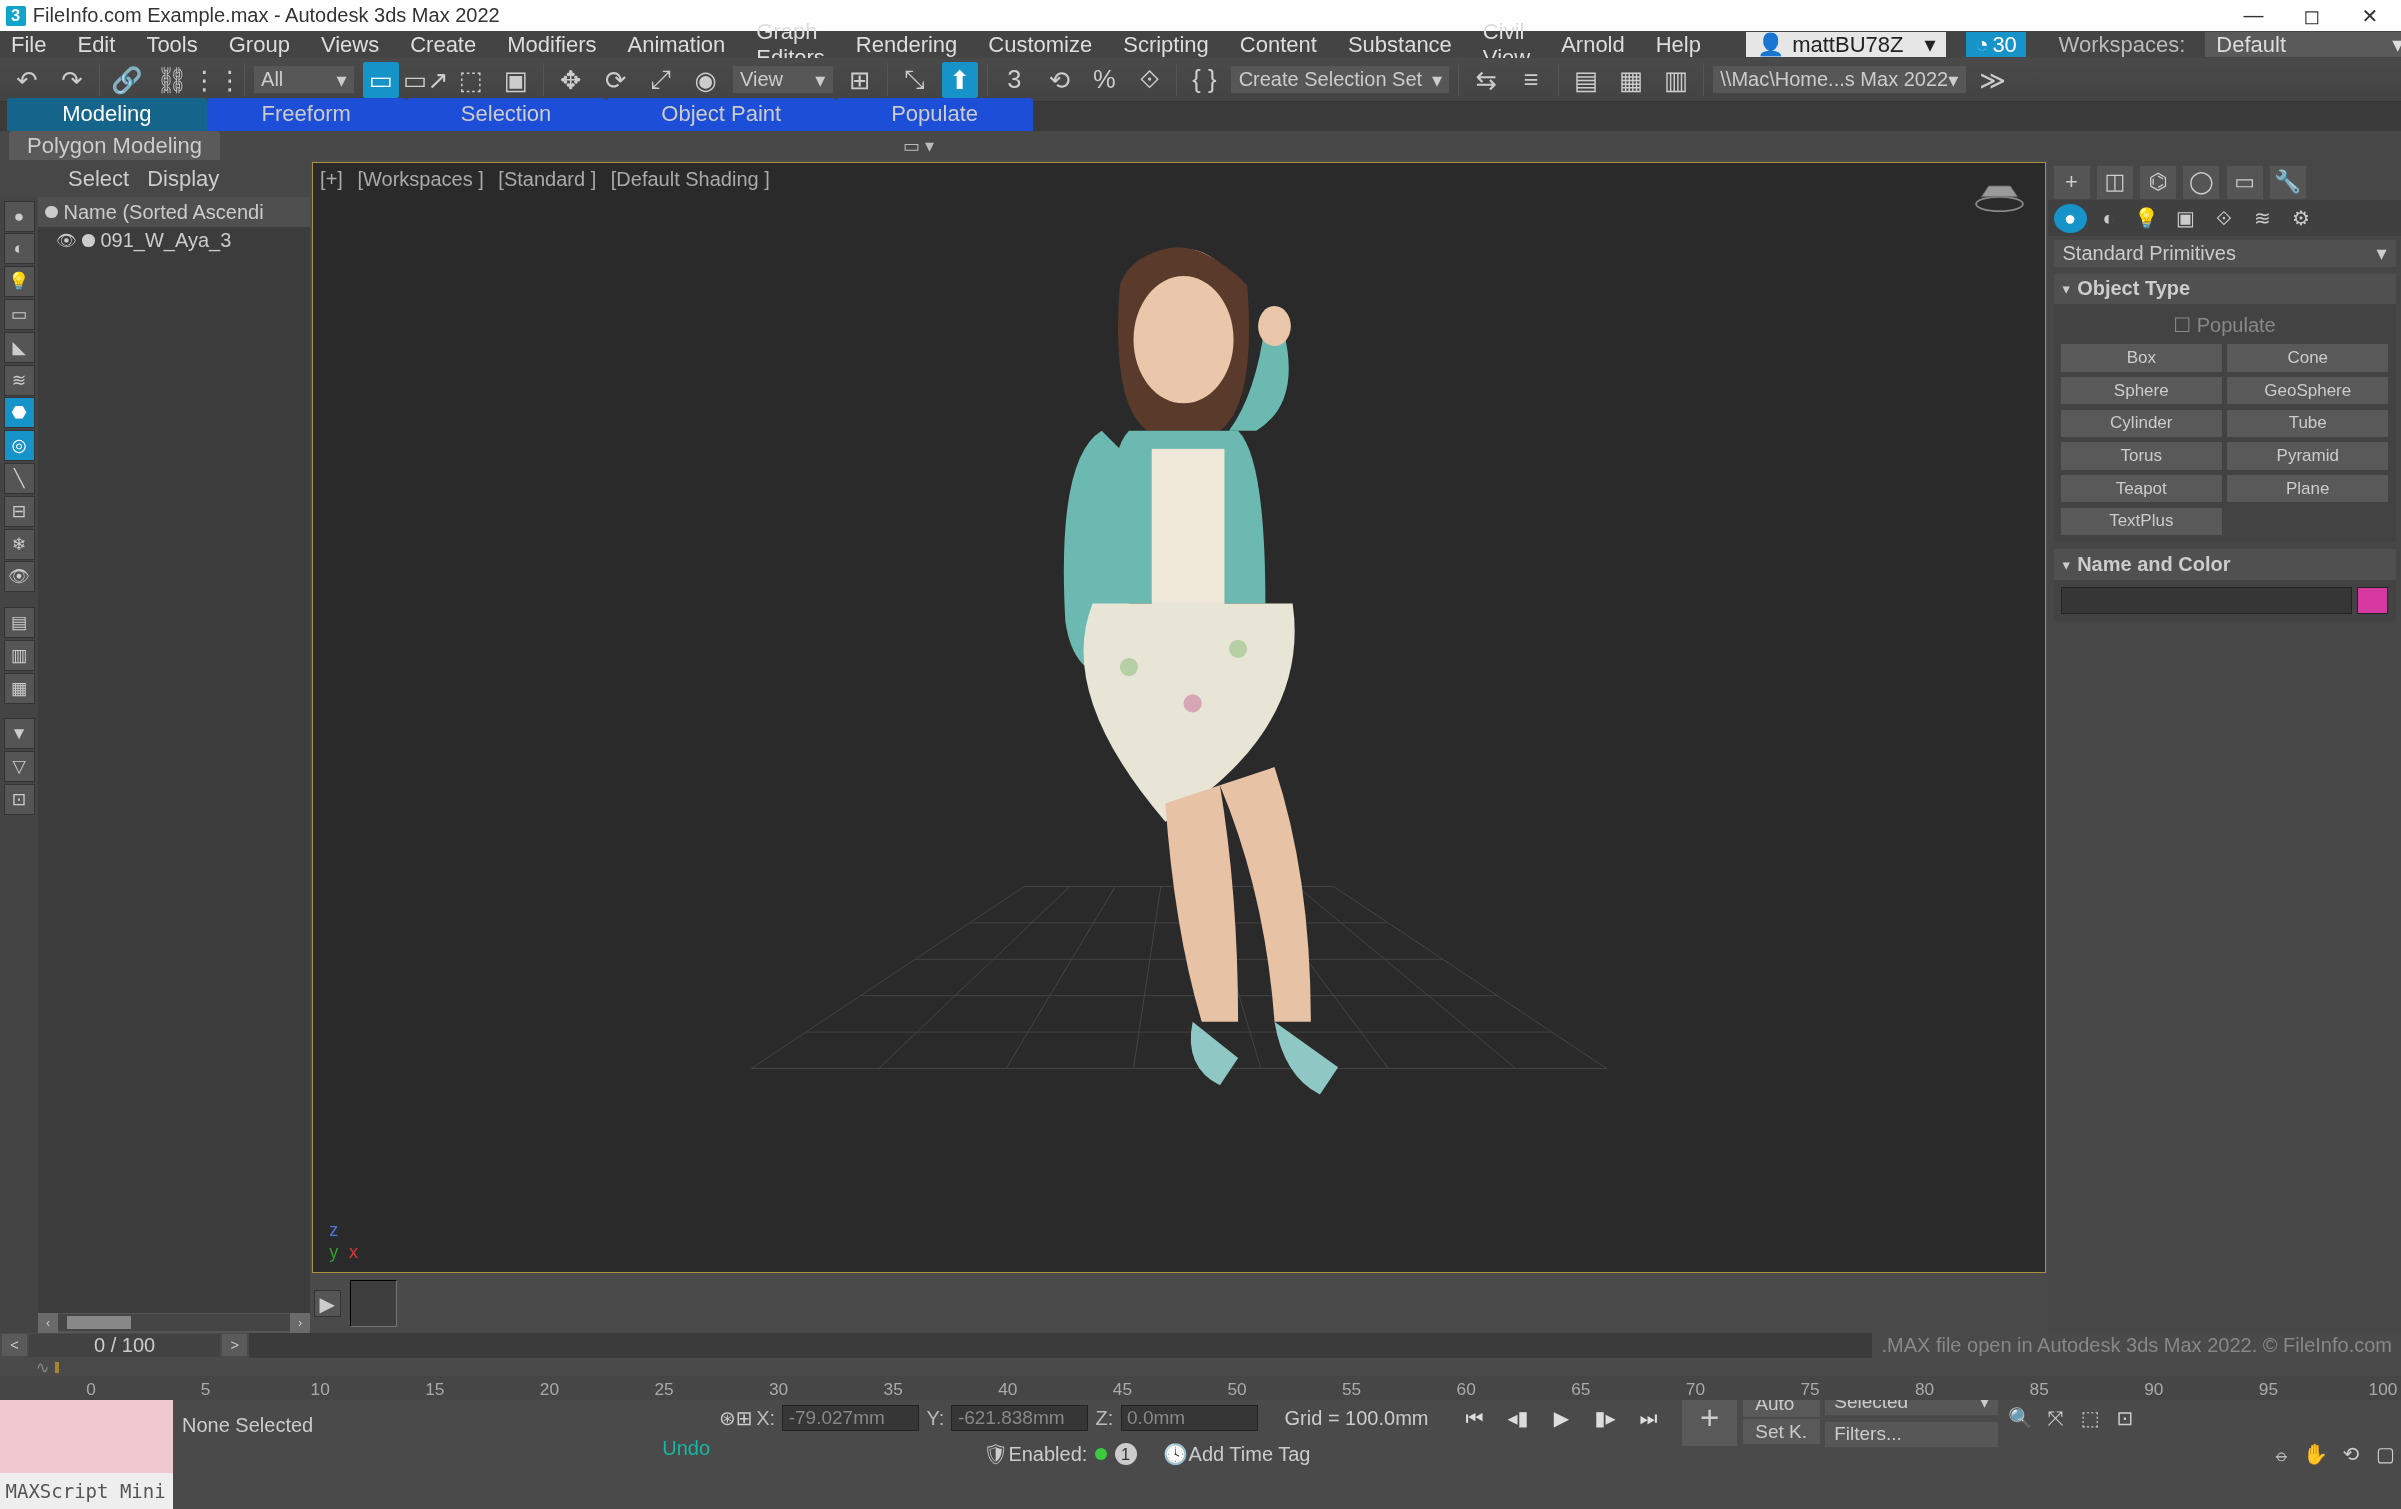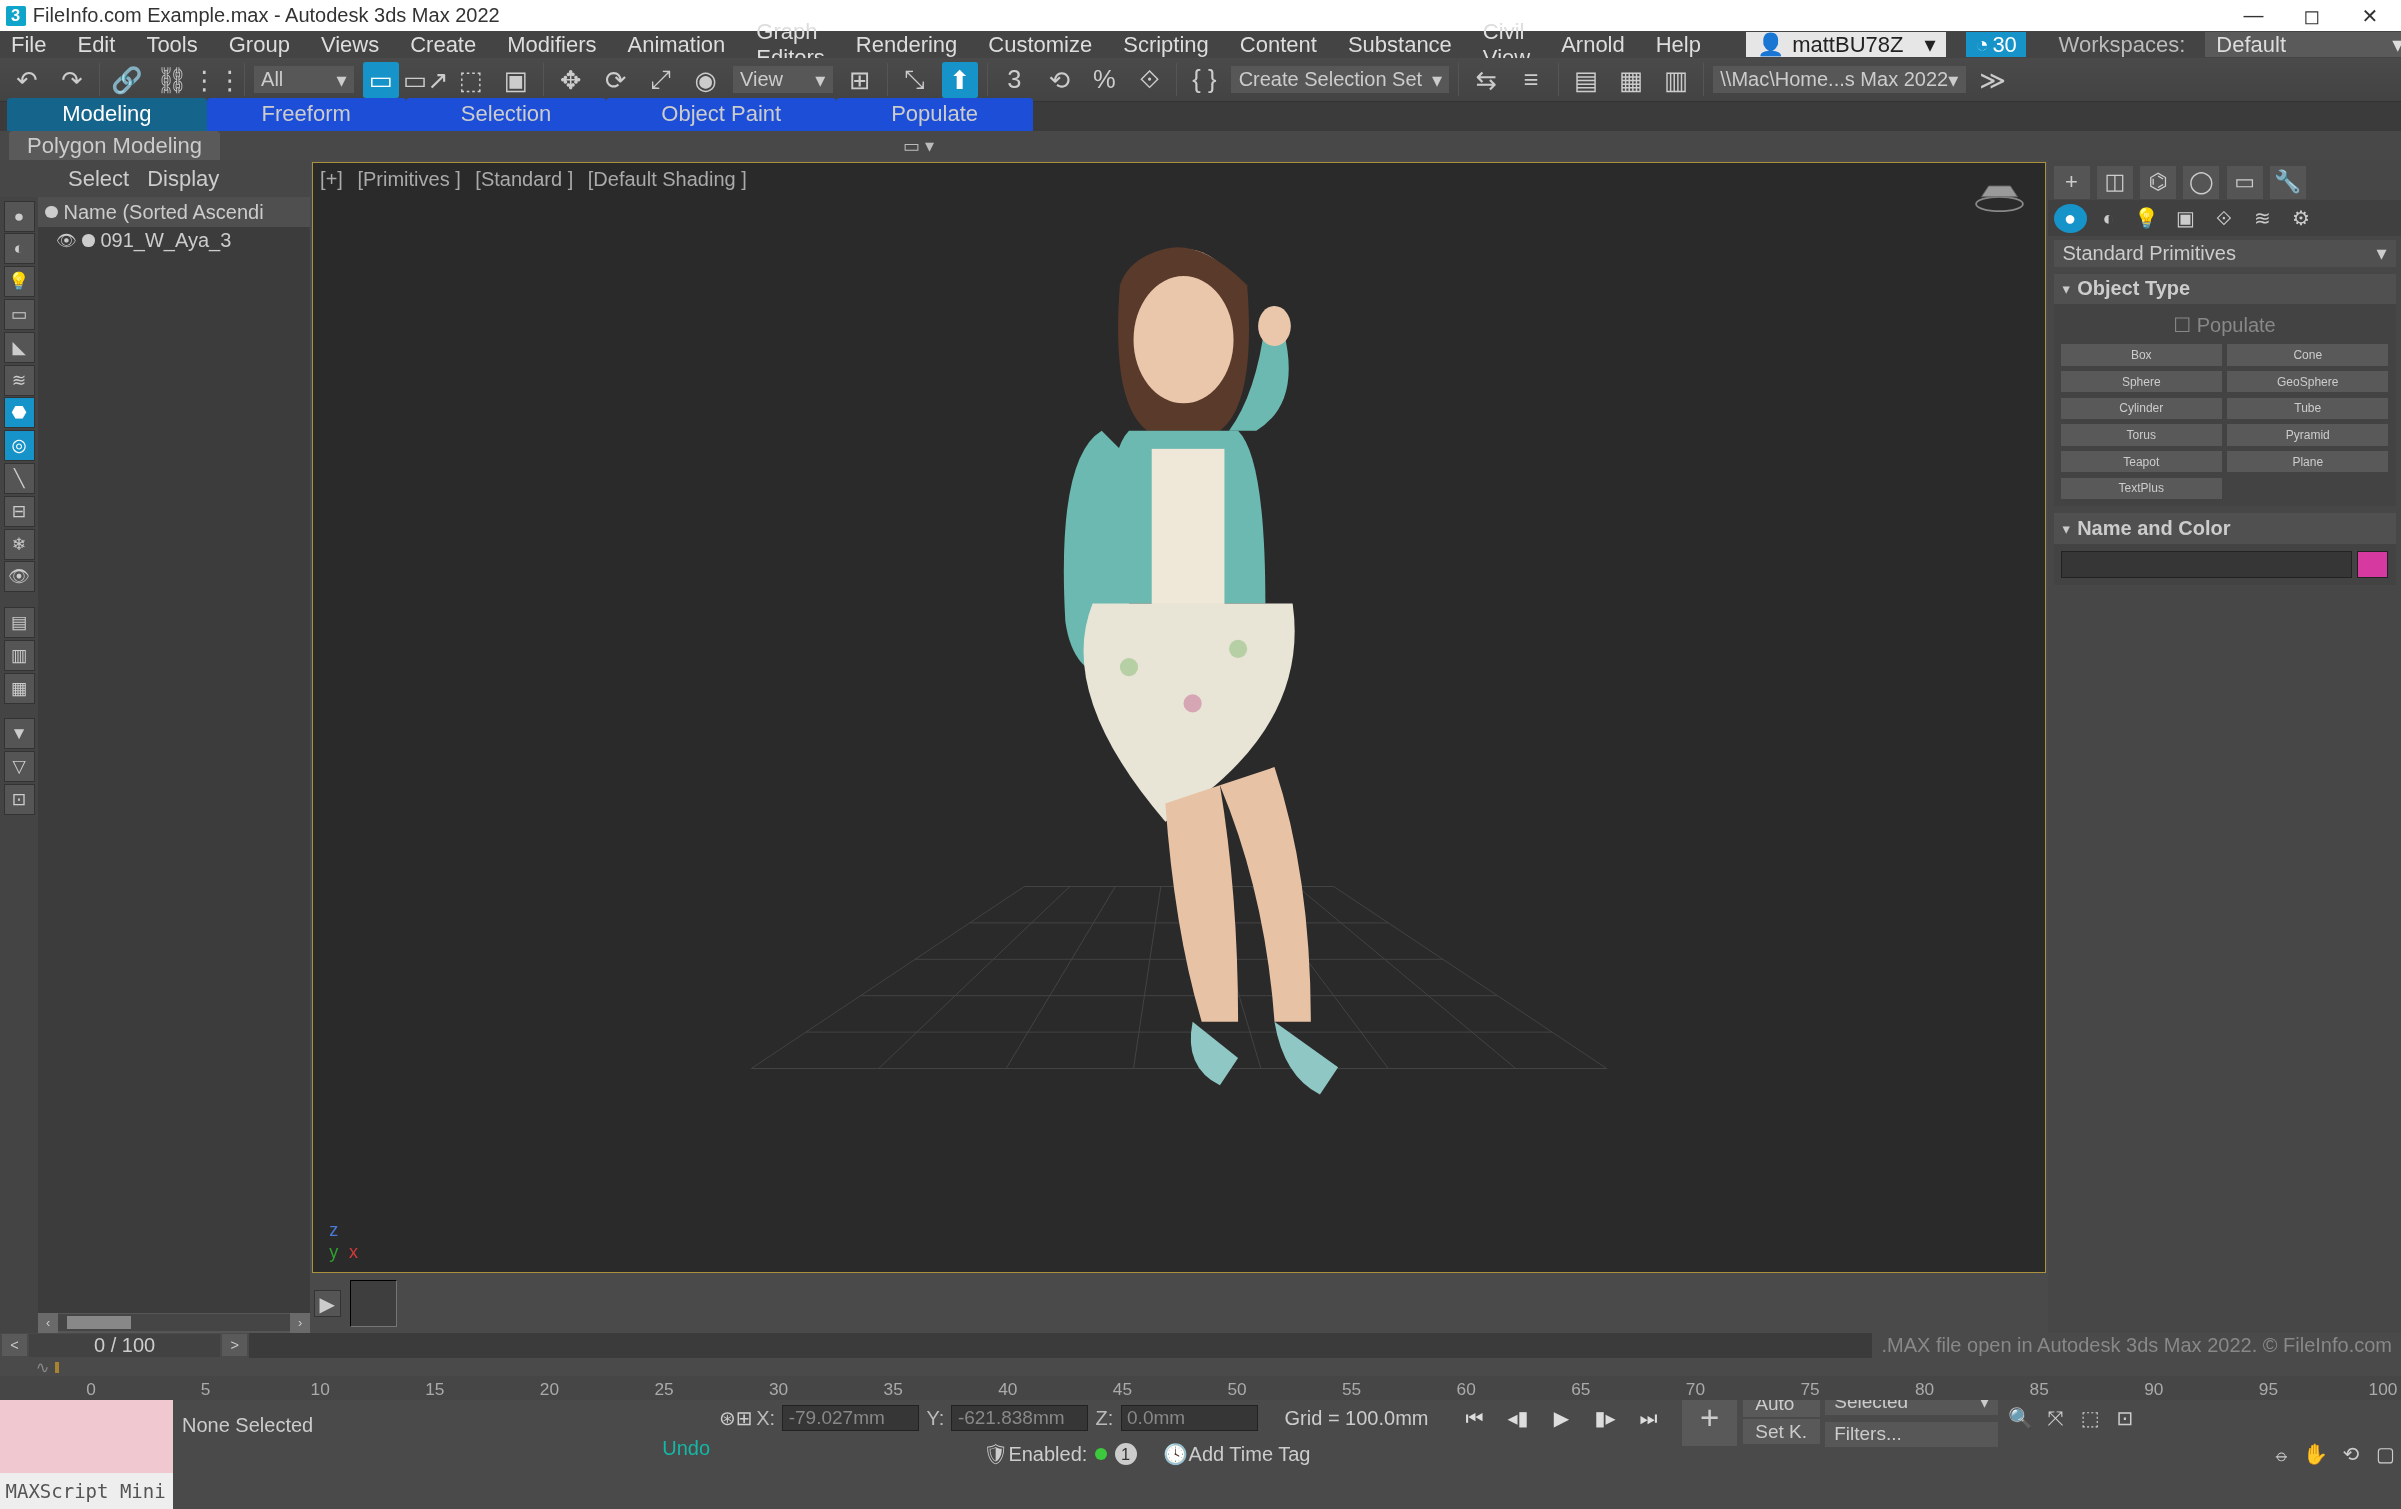--- a/index.html
+++ b/index.html
@@ -83,21 +83,21 @@
 .right-tabs2 { height:36px; display:flex; gap:5.5px; padding:3.6px 5.5px; background:#404040; }
 .right-tabs2 .bt { width:33px; height:29px; display:flex; align-items:center; justify-content:center; font-size:20px; }
 .right-tabs2 .bt.active { background:#1693c9; border-radius:50%; color:#fff; }
 .panel-drop { margin:3.6px 5.5px; background:#505050; height:27px; display:flex; align-items:center; justify-content:space-between; padding:0 9px; font-size:20px; }
 .section { margin: 3.6px 5.5px; }
 .section-head { background:#505050; padding:3.6px 9px; font-size:20px; display:flex; align-items:center; gap:7.3px; }
 .section-head .arrow { font-size:14.6px; }
 .section-body { background:#434343; padding:7.3px; }
 .autogrid-row { text-align:center; color:#888; padding:1.8px; font-size:20px; }
 .btn-grid { display:grid; grid-template-columns:1fr 1fr; gap:5.5px; margin-top:5.5px; }
-.btn-grid .b { background:#595959; text-align:center; padding:3.6px; font-size:12px; }
+.btn-grid .b { background:#595959; text-align:center; padding:3.6px; font-size:17px; }
 .namecolor-row { display:flex; gap:5.5px; align-items:center; }
 .namecolor-row input { flex:1; background:#363636; border:0.9px solid #222; height:27px; color:#ccc; padding:0 5.5px; font-size:18px; }
 .color-swatch { width:31px; height:27px; background:#d63aa0; border:0.9px solid #222; }
 
 
 .timeline-row { height:25.5px; background:#4a4a4a; display:flex; align-items:center; }
 .timeline-row .tl-btn { width:25.5px; height:22px; background:#5a5a5a; display:flex; align-items:center; justify-content:center; font-size:14.6px; margin:0 1.8px; }
 .timeline-row .pos { flex:0 0 191px; text-align:center; font-size:20px; background:#424242; }
 .timeline-row .track-holder { flex:1; position:relative; overflow:hidden; height:25.5px; background:#3b3b3b; }
 .timeline-row .wm { color:#888; font-size:20px; padding:0 9px; }
@@ -295,21 +295,21 @@
           <div class="rbtn">›</div>
         </div>
       </div>
     </div>
   </div>
 
   <div class="viewport-col">
     <div class="viewport">
       <div class="vp-head">
         <span>[+]</span>
-        <span>[Primitives ]</span>
+        <span>[Workspaces ]</span>
         <span>[Standard ]</span>
         <span>[Default Shading ]</span>
       </div>
       <div class="viewcube">
         <svg viewBox="0 0 60 40">
             <ellipse cx="30" cy="30" rx="26" ry="8" fill="none" stroke="#888" stroke-width="2"></ellipse>
             <polygon points="10,22 50,22 42,10 18,10" fill="#9a9a9a" stroke="#666"></polygon>
           </svg>
       </div>
       <div class="grid-box">

